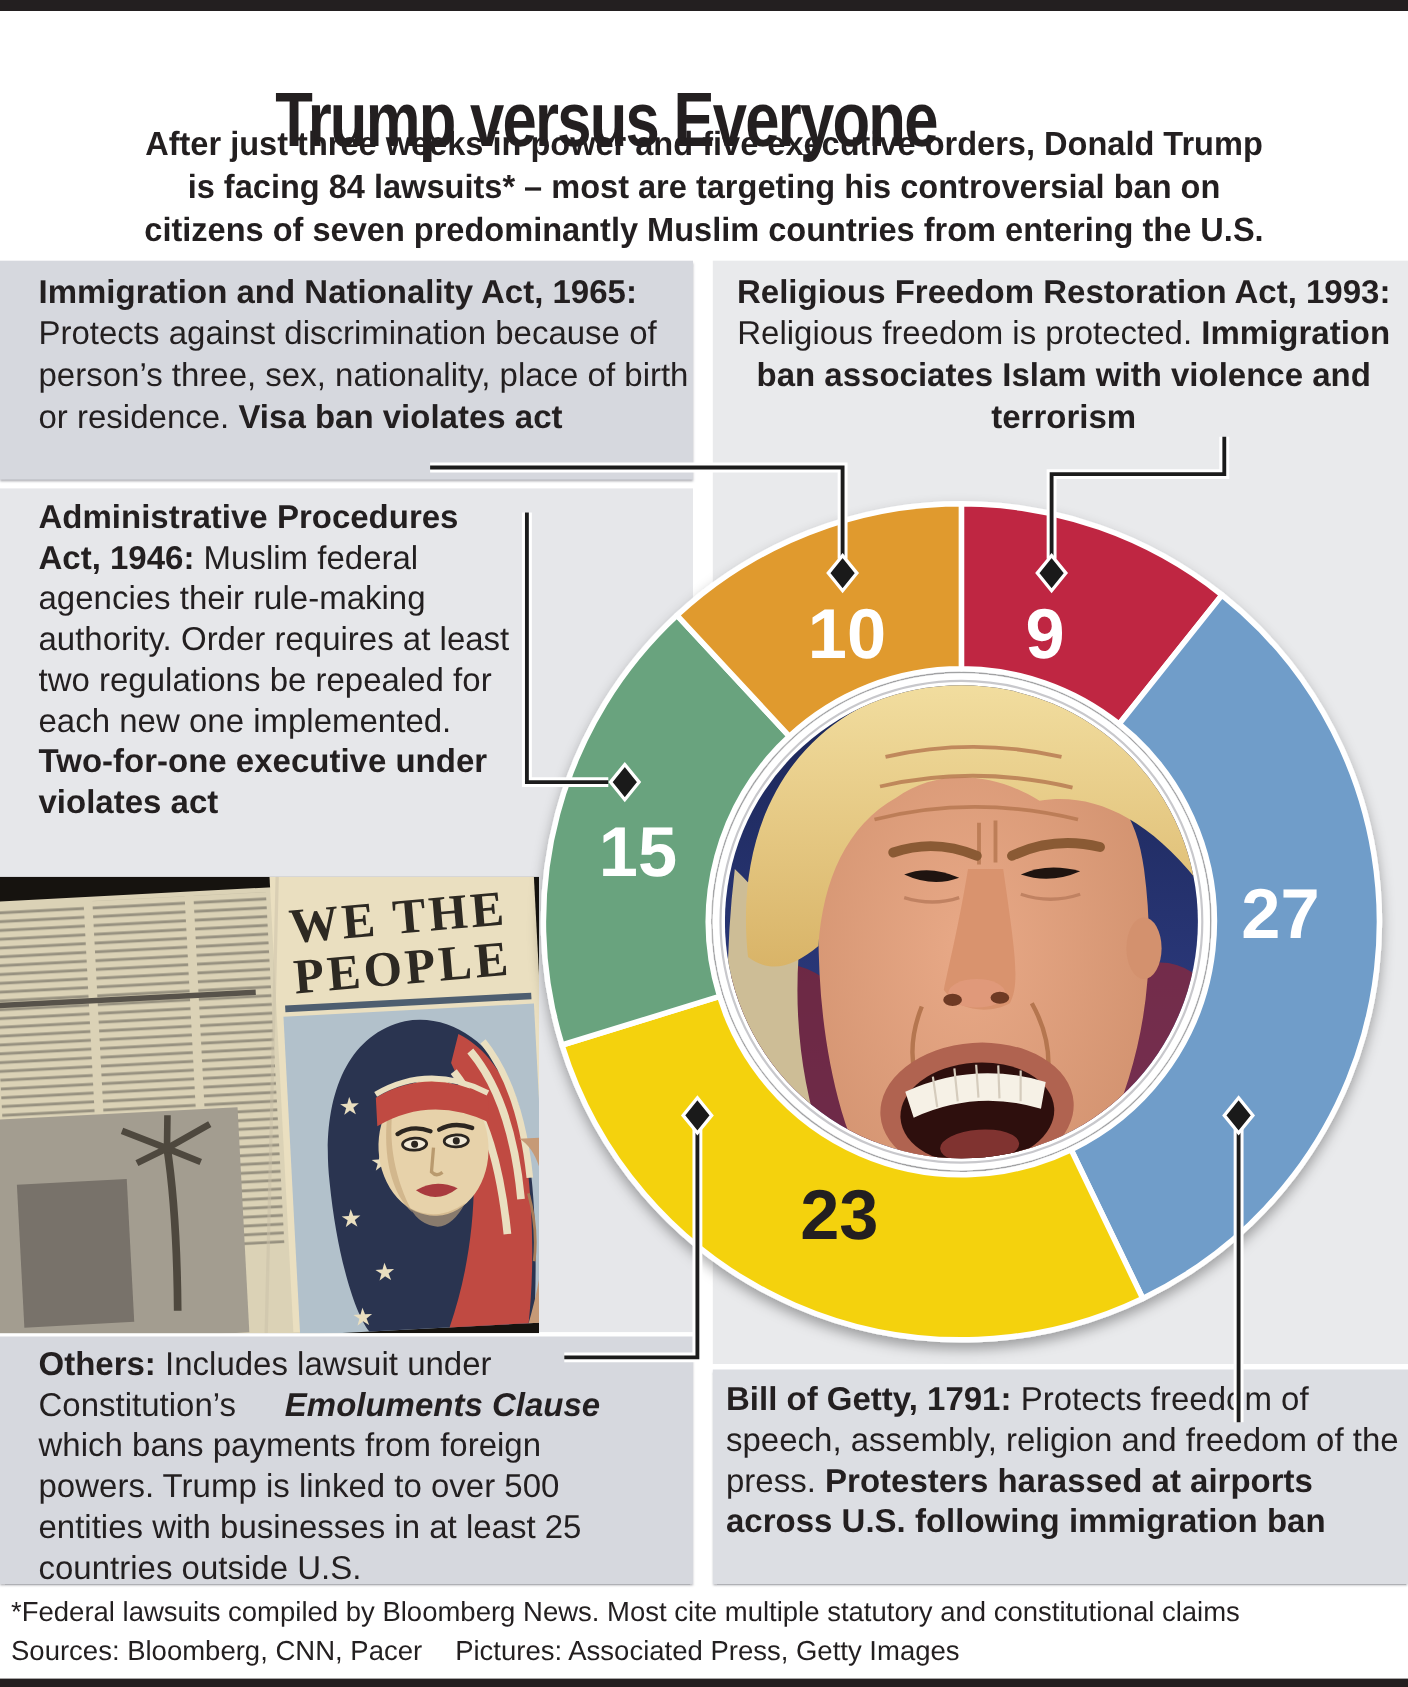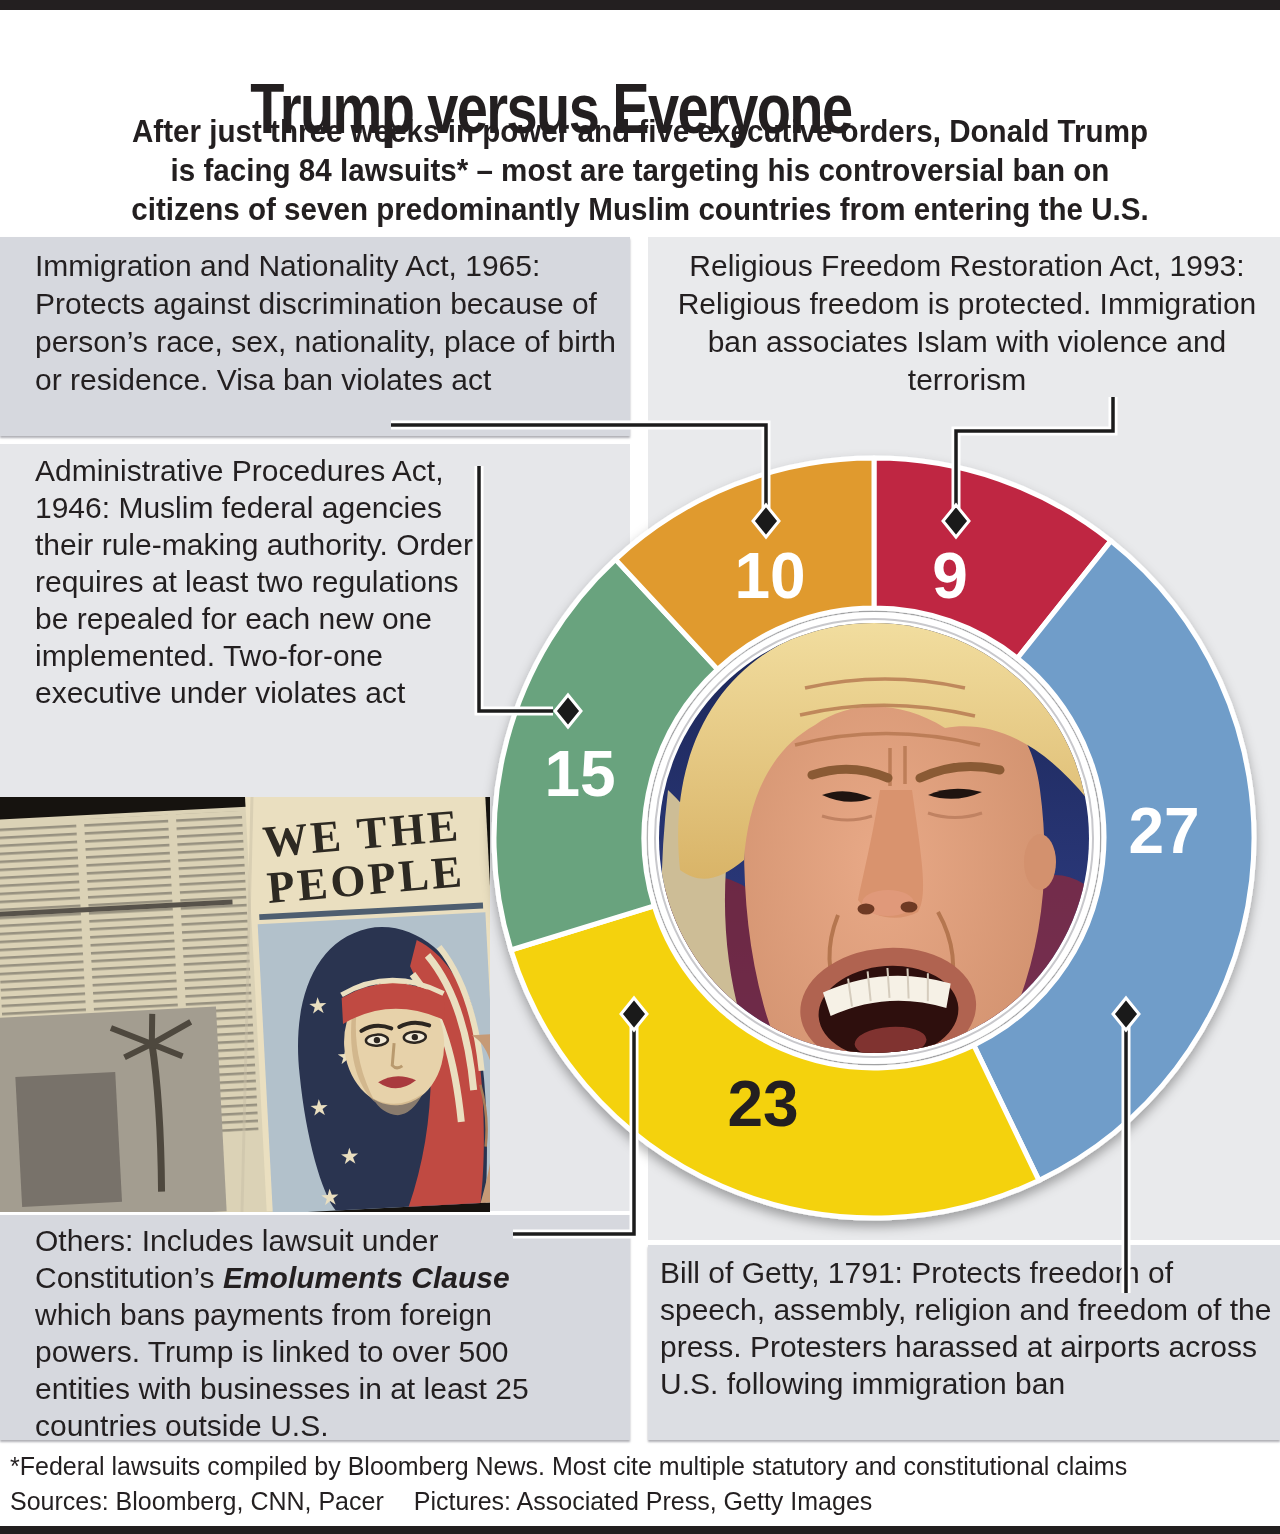--- a/index.html
+++ b/index.html
@@ -17,27 +17,27 @@
   .subtitle div{font-weight:bold;font-size:30.5px;line-height:39px;white-space:nowrap;}
 
   .panel{position:absolute;}
   .p-boxA{left:0;top:237px;width:630px;height:199px;background:#d6d8de;box-shadow:0 2px 2px rgba(110,112,120,.55);}
   .p-leftmid{left:0;top:444px;width:630px;height:767px;background:#e6e7ea;}
   .p-right{left:648px;top:237px;width:632px;height:1003px;background:#e9eaec;}
   .p-boxD{left:0;top:1215px;width:630px;height:225px;background:#d6d8de;box-shadow:0 2px 2px rgba(110,112,120,.55);}
   .p-boxE{left:648px;top:1245px;width:632px;height:195px;background:#dcdee3;box-shadow:0 2px 2px rgba(110,112,120,.55);}
 
   .boxtext{position:absolute;font-size:30px;line-height:38px;color:#231f20;margin:0;}
-  .boxtext b{font-weight:normal;}
+  .boxtext b{font-weight:bold;}
   .bt-A{left:35px;top:247px;width:600px;}
   .bt-B{left:660px;top:247px;width:614px;text-align:center;}
   .bt-C{left:35px;top:452px;width:442px;line-height:37px;}
   .bt-D{left:35px;top:1222px;width:548px;line-height:37px;}
   .bt-E{left:660px;top:1254px;width:616px;line-height:37px;}
-  .emph{font-weight:bold;font-style:italic;}
+  .emph{font-weight:bold;font-style:italic;margin-left:36px;}
 
   .footer-line{position:absolute;left:10px;font-size:25px;color:#231f20;white-space:nowrap;}
   .f1{top:1452px;}
   .f2{top:1487px;}
   .f2 .pics{margin-left:30px;}
 
   svg{position:absolute;left:0;top:0;}
   #overlay{pointer-events:none;}
   .conn-case{fill:none;stroke:#ffffff;stroke-width:9;}
   .conn-line{fill:none;stroke:#1c1c1c;stroke-width:3.5;}
@@ -60,21 +60,21 @@
     <div>is facing 84 lawsuits* – most are targeting his controversial ban on</div>
     <div>citizens of seven predominantly Muslim countries from entering the U.S.</div>
   </div>
 
   <div class="panel p-boxA"></div>
   <div class="panel p-right"></div>
   <div class="panel p-leftmid"></div>
   <div class="panel p-boxD"></div>
   <div class="panel p-boxE"></div>
 
-  <p class="boxtext bt-A"><b>Immigration and Nationality Act, 1965:</b><span> Protects against discrimination because of person’s race, sex, nationality, place of birth or residence. </span><b>Visa ban violates act</b></p>
+  <p class="boxtext bt-A"><b>Immigration and Nationality Act, 1965:</b><span> Protects against discrimination because of person’s three, sex, nationality, place of birth or residence. </span><b>Visa ban violates act</b></p>
 
   <p class="boxtext bt-B"><b>Religious Freedom Restoration Act, 1993:</b><span> Religious freedom is protected. </span><b>Immigration ban associates Islam with violence and terrorism</b></p>
 
   <p class="boxtext bt-C"><b>Administrative Procedures Act, 1946:</b><span> Muslim federal agencies their rule-making authority. Order requires at least two regulations be repealed for each new one implemented. </span><b>Two-for-one executive under violates act</b></p>
 
   <p class="boxtext bt-D"><b>Others:</b><span> Includes lawsuit under Constitution’s </span><span class="emph">Emoluments Clause</span><span> which bans payments from foreign powers. Trump is linked to over 500 entities with businesses in at least 25 countries outside U.S.</span></p>
 
   <p class="boxtext bt-E"><b>Bill of Getty, 1791:</b><span> Protects freedom of speech, assembly, religion and freedom of the press. </span><b>Protesters harassed at airports across U.S. following immigration ban</b></p>
 
   <svg style="left:0;top:797px" width="490" height="415" viewBox="0 0 490 415">

